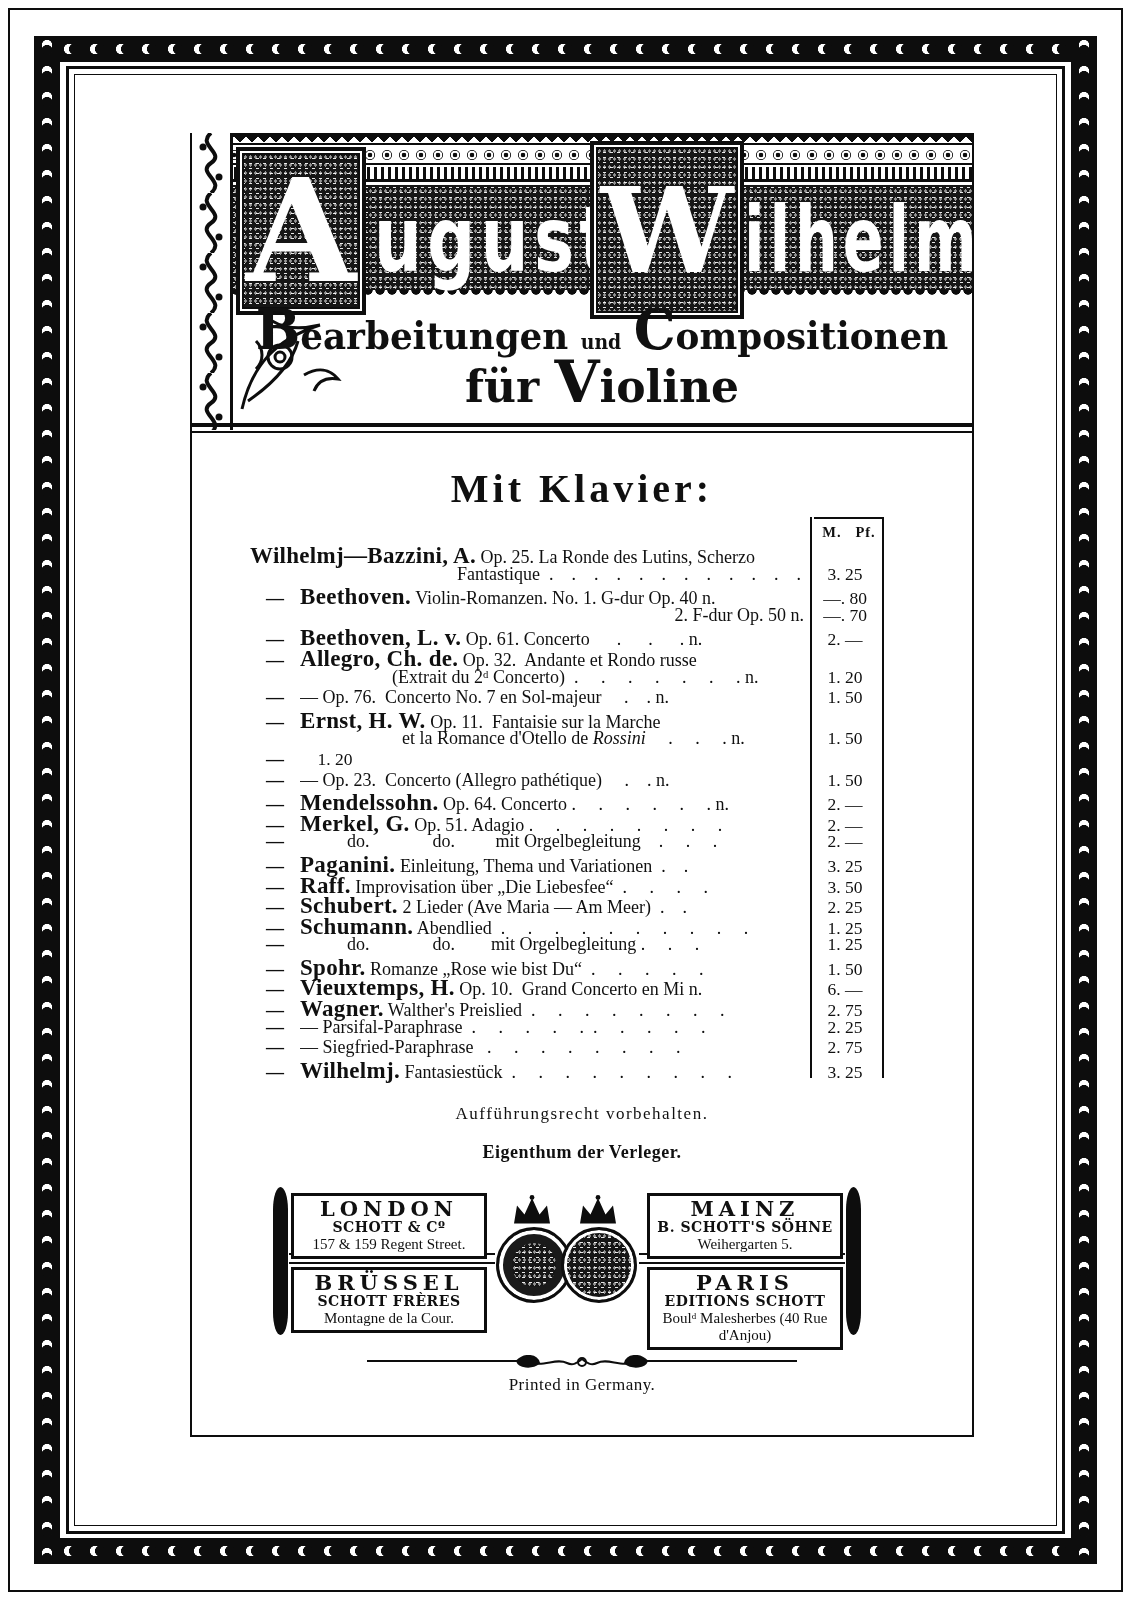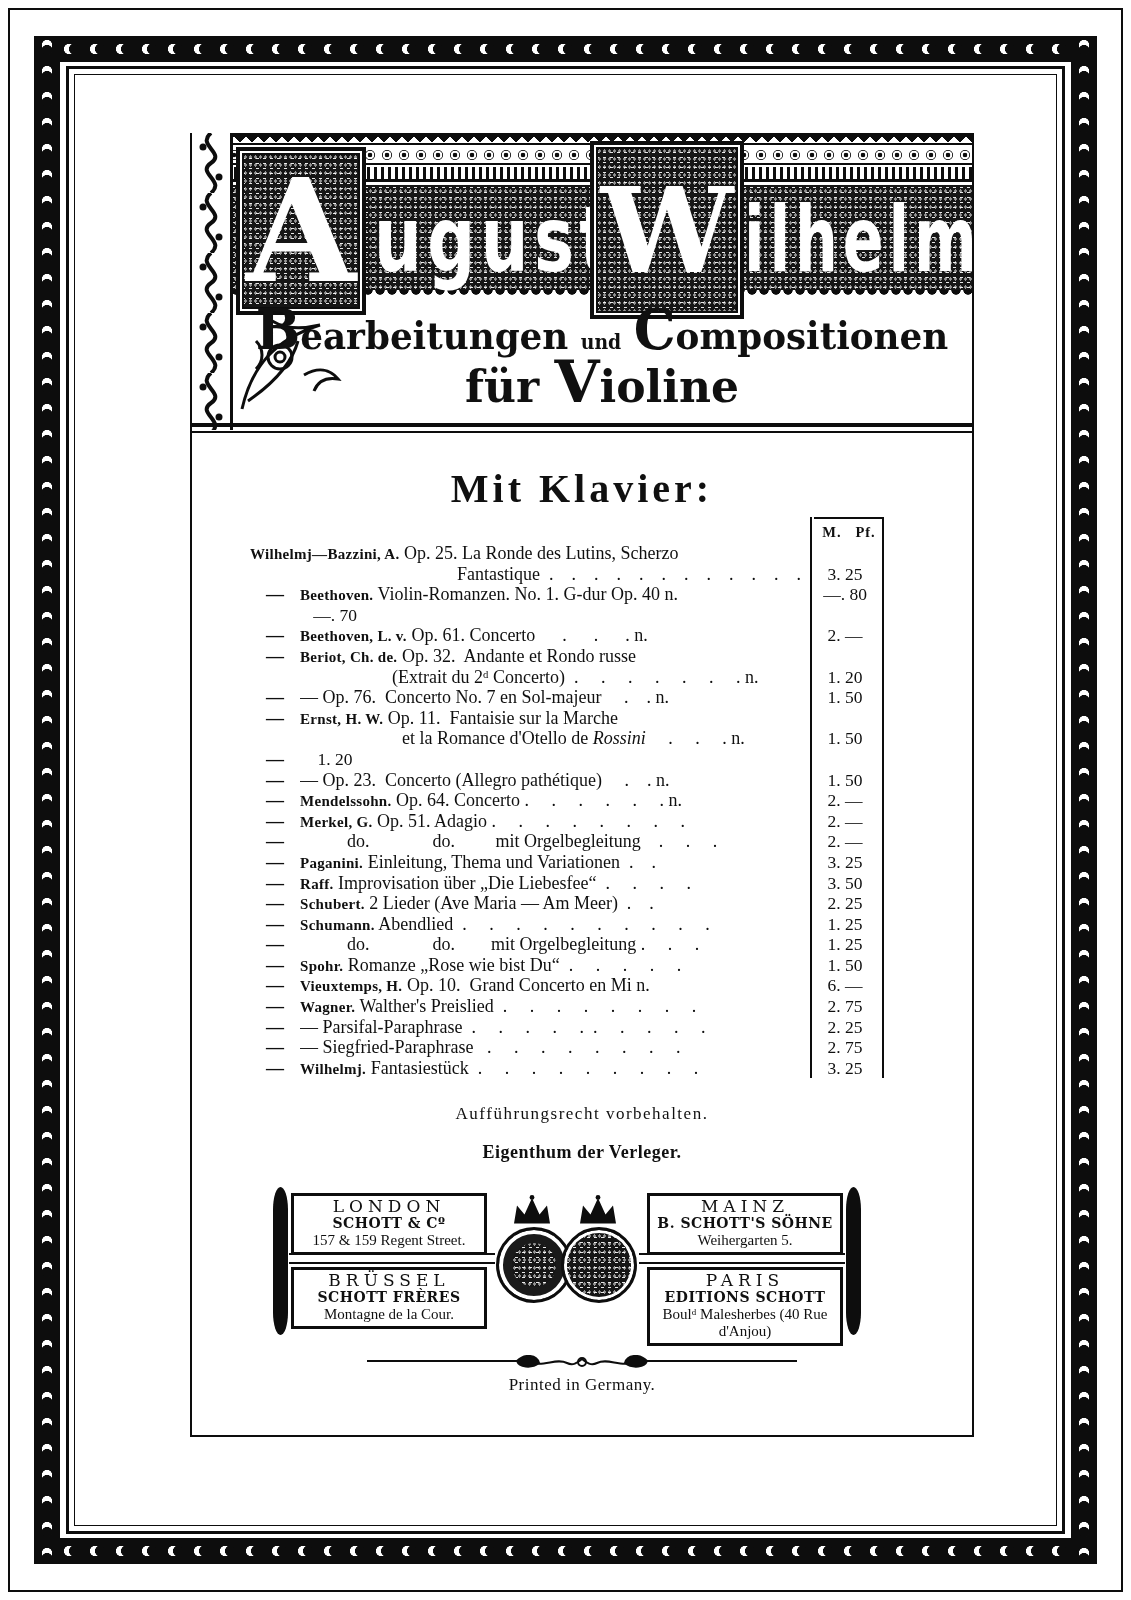--- a/index.html
+++ b/index.html
@@ -78,21 +78,21 @@
   
   .table{position:relative;margin:8px 0 0 58px;width:634px;padding-top:26px;}
   .colframe{position:absolute;top:0;right:0;bottom:0;width:70px;
             border-left:2px solid #0d0d0d;border-right:2px solid #0d0d0d;pointer-events:none;}
   .mpf{position:absolute;top:0;right:0;width:70px;height:26px;border-top:2px solid #0d0d0d;
        display:flex;align-items:center;justify-content:center;
        font-weight:bold;font-size:14.5px;white-space:pre;letter-spacing:1px;}
   .row{display:flex;align-items:baseline;height:20.6px;}
   .c-dash{width:50px;text-align:center;font-weight:bold;font-size:18px;flex:none;}
   .c-text{width:510px;flex:none;font-size:18px;white-space:pre;overflow:hidden;}
-  .c-text b{font-size:15px;letter-spacing:.3px;}
+  .c-text b{font-size:23px;letter-spacing:.3px;}
   .c-text.full{margin-left:-50px;width:560px;}
   .c-text.ind-c{padding-left:157px;width:353px;}
   .c-text.ind{padding-left:92px;width:418px;}
   .c-text.ind2{padding-left:102px;width:408px;}
   .c-text.inddo{padding-left:47px;width:463px;}
   .c-text.ar{text-align:right;padding-right:6px;width:504px;}
   .c-price{width:70px;text-align:center;font-size:17.5px;white-space:pre;flex:none;}
 
   
   .rights{margin-top:26px;text-align:center;font-size:17px;letter-spacing:1.5px;}
@@ -101,21 +101,21 @@
   
   .banner{position:relative;margin:12px 0 0 95px;width:560px;height:160px;}
   .rail{position:absolute;left:2px;right:2px;top:72px;height:7px;
         border-top:2px solid #0d0d0d;border-bottom:2px solid #0d0d0d;}
   .pole{position:absolute;top:6px;width:15px;height:148px;background:#0d0d0d;border-radius:8px/24px;}
   .pole.l{left:-14px;} .pole.r{right:-14px;}
   .pub{position:absolute;width:196px;border:3px solid #0d0d0d;background:#fff;text-align:center;
        padding:2px 2px 3px;box-sizing:border-box;z-index:1;}
   .p-london{left:4px;top:12px;} .p-brussel{left:4px;top:86px;}
   .p-mainz{right:4px;top:12px;} .p-paris{right:4px;top:86px;}
-  .pub .city{font-size:17px;font-weight:normal;letter-spacing:5px;line-height:1.05;font-family:"DejaVu Serif",serif;}
+  .pub .city{font-size:21px;font-weight:bold;letter-spacing:5px;line-height:1.05;font-family:"DejaVu Serif",serif;}
   .pub .name{font-size:14px;font-weight:bold;letter-spacing:.5px;line-height:1.1;font-family:"DejaVu Serif",serif;}
   .pub .addr{font-size:15px;line-height:1.15;}
   .crest{position:absolute;left:208px;top:0;width:144px;height:160px;background:#fff;z-index:2;}
   .med{position:absolute;width:70px;height:70px;border:3px solid #0d0d0d;border-radius:50%;}
   .med1{left:1px;top:46px;box-shadow:inset 0 0 0 4px #ffffff,inset 0 0 0 13px #1a1a1a;}
   .med2{left:66px;top:46px;box-shadow:inset 0 0 0 3px #ffffff;}
   .crown{position:absolute;width:42px;height:30px;}
   .crown1{left:16px;top:14px;} .crown2{left:82px;top:14px;}
 
   
@@ -194,30 +194,31 @@
             <span class="c-text ind-c">Fantastique  .    .    .    .    .    .    .    .    .    .    .    .    .</span>
             <span class="c-price">3. 25</span>
           </div>
           <div class="row">
             <span class="c-dash">—</span>
             <span class="c-text"><b>Beethoven.</b> Violin-Romanzen. No. 1. G-dur Op. 40 n.</span>
             <span class="c-price">—. 80</span>
           </div>
           <div class="row">
             <span class="c-dash"></span>
+            <span class="c-text ar">2. F-dur Op. 50 n.</span>
             <span class="c-price">—. 70</span>
           </div>
           <div class="row">
             <span class="c-dash">—</span>
             <span class="c-text"><b>Beethoven, L. v.</b> Op. 61. Concerto      .      .      . n.</span>
             <span class="c-price">2. —</span>
           </div>
           <div class="row">
             <span class="c-dash">—</span>
-            <span class="c-text"><b>Beriot, Ch. de.</b> Op. 32.  Andante et Rondo russe</span>
+            <span class="c-text"><b>Allegro, Ch. de.</b> Op. 32.  Andante et Rondo russe</span>
             <span class="c-price"></span>
           </div>
           <div class="row">
             <span class="c-dash"></span>
             <span class="c-text ind">(Extrait du 2ᵈ Concerto)  .     .     .     .     .     .     . n.</span>
             <span class="c-price">1. 20</span>
           </div>
           <div class="row">
             <span class="c-dash">—</span>
             <span class="c-text">— Op. 76.  Concerto No. 7 en Sol-majeur     .    . n.</span>

